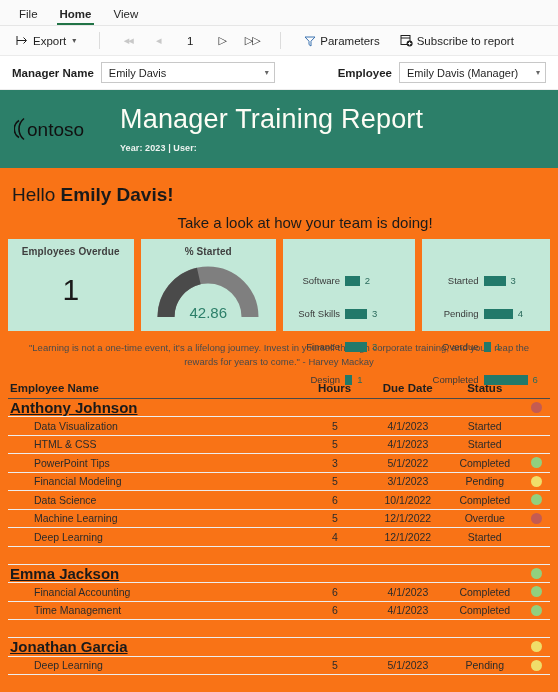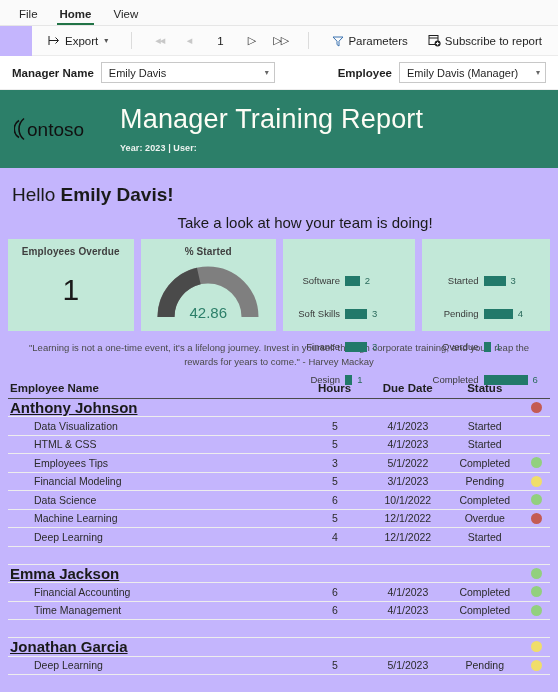--- a/index.html
+++ b/index.html
@@ -4,21 +4,21 @@
 <title>Manager Training Report</title>
 <style>
   * { box-sizing: border-box; margin: 0; padding: 0; }
   html, body {
     width: 558px; height: 692px;
     font-family: "Liberation Sans", sans-serif;
     background: #ffffff;
     overflow: hidden;
     color: #1a1a1a;
   }
-  #app { width: 558px; height: 692px; position: relative; background: #c4b5fd; }
+  #app { width: 558px; height: 692px; position: relative; background: #f97316; }
 
   
   .ribbon-tabs {
     height: 26px;
     background: #fafafa;
     display: flex;
     align-items: flex-end;
     padding-left: 8px;
     border-bottom: 1px solid #e6e6e6;
   }
@@ -40,21 +40,20 @@
 
   
   .toolbar {
     height: 30px;
     background: #fbfbfb;
     display: flex;
     align-items: center;
     padding: 0 10px;
     border-bottom: 1px solid #ebebeb;
     gap: 8px;
-    margin-left: 32px;
   }
   .tb-btn {
     display: flex; align-items: center; gap: 4px;
     font-size: 11.5px; color: #1f1f1f;
     padding: 3px 6px; cursor: default; white-space: nowrap;
   }
   .tb-sep { width: 1px; height: 17px; background: #dcdcdc; margin: 0 9px; }
   .nav-btn {
     width: 22px; text-align: center; font-size: 11px;
     color: #1f1f1f; cursor: default; letter-spacing: -1px;
@@ -361,21 +360,21 @@
           <div class="c-dot"></div>
         </div>
         <div class="trow">
           <div class="c-name indent">HTML &amp; CSS</div>
           <div class="c-hours">5</div>
           <div class="c-date">4/1/2023</div>
           <div class="c-status">Started</div>
           <div class="c-dot"></div>
         </div>
         <div class="trow">
-          <div class="c-name indent">Employees Tips</div>
+          <div class="c-name indent">PowerPoint Tips</div>
           <div class="c-hours">3</div>
           <div class="c-date">5/1/2022</div>
           <div class="c-status">Completed</div>
           <div class="c-dot">
             <span class="dot" style="background: rgb(146, 208, 126);"></span>
           </div>
         </div>
         <div class="trow">
           <div class="c-name indent">Financial Modeling</div>
           <div class="c-hours">5</div>

